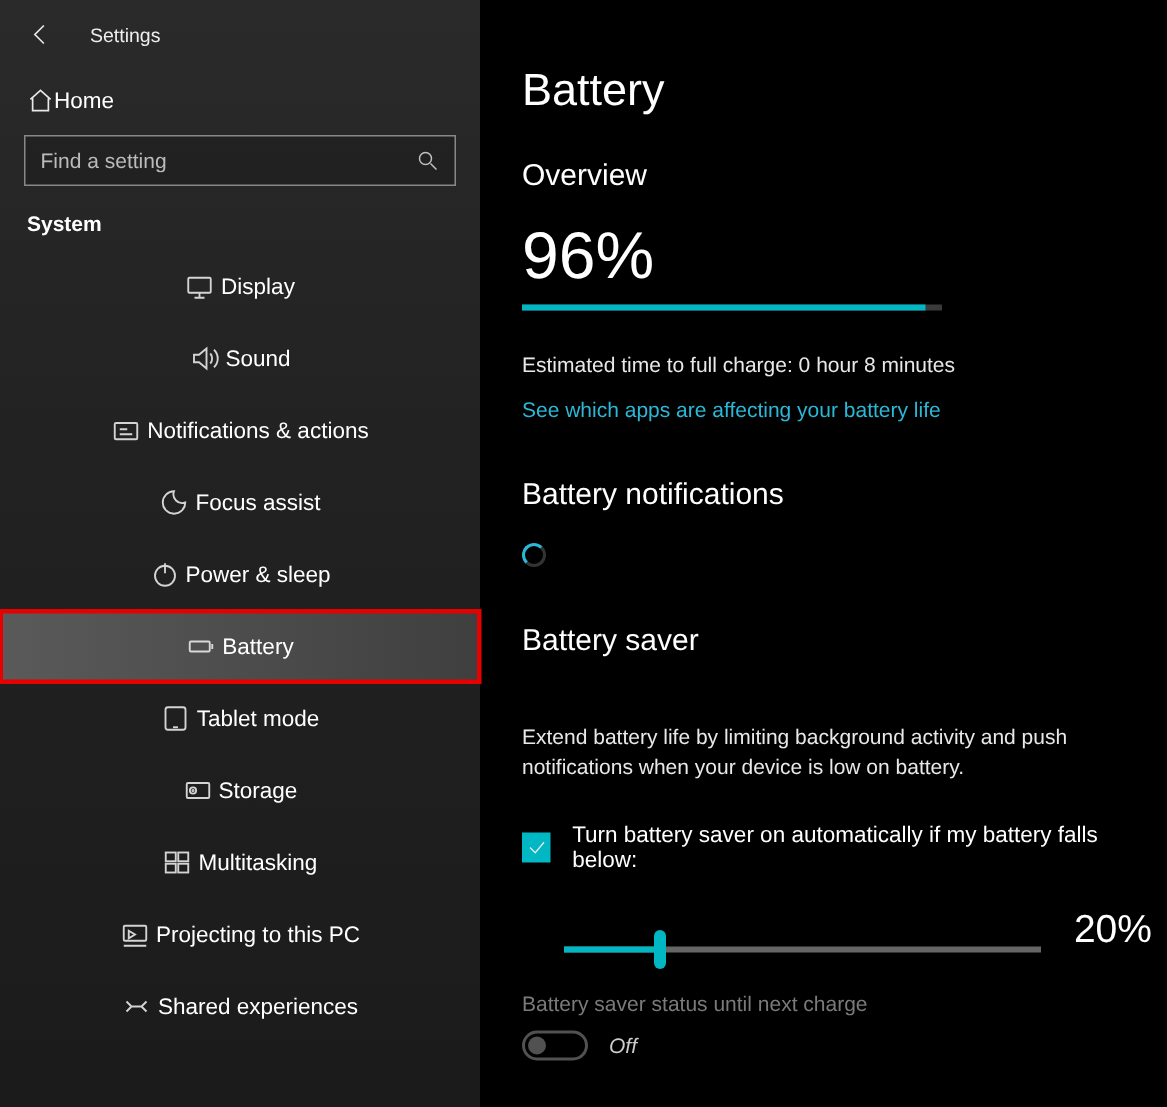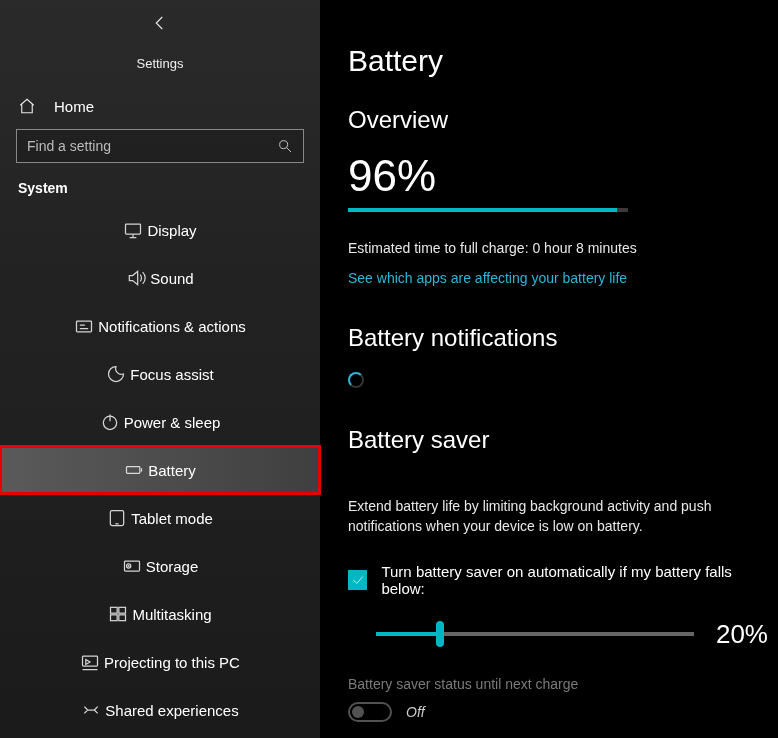--- a/index.html
+++ b/index.html
@@ -13,29 +13,27 @@
     background: linear-gradient(180deg, #2a2a2a 0%, #222 40%, #1b1b1b 100%);
     display: flex;
     flex-direction: column;
     position: relative;
   }
   .title-row {
     display: flex;
     align-items: center;
     gap: 24px;
     padding: 14px 18px 10px 18px;
-    flex-direction: column;
   }
   .back-arrow { width: 18px; height: 18px; cursor: pointer; display:flex; align-items:center; justify-content:center; }
   .app-title { font-size: 13px; font-weight: 400; color: #eee; }
 
   .home-row {
     display: flex;
     align-items: center;
-    gap: 18px;
     padding: 16px 18px 14px 18px;
     cursor: pointer;
   }
   .home-row .icon { width: 18px; height: 18px; display:flex; align-items:center; justify-content:center; }
   .home-label { font-size: 15px; }
 
   .search-box {
     margin: 0 16px 1px 16px;
     height: 34px;
     border: 1px solid #888;
@@ -84,21 +82,21 @@
   }
 
   
   .content {
     flex: 1;
     background: #000;
     padding: 44px 10px 0 28px;
     overflow: hidden;
   }
   .page-title { font-size: 30px; font-weight: 400; margin-bottom: 28px; }
-  .section-h { font-size: 24px; font-weight: 400; margin-bottom: 20px; }
+  .section-h { font-size: 20px; font-weight: 400; margin-bottom: 20px; }
 
   .battery-pct { font-size: 44px; font-weight: 400; line-height: 1; }
   .battery-bar {
     width: 280px; height: 4px; background: #3a3a3a; margin-top: 10px; position: relative;
   }
   .battery-bar .fill { position:absolute; left:0; top:0; bottom:0; background:#00b7c3; }
   .estimated { margin-top: 28px; font-size: 14px; color: #e8e8e8; }
   .link { margin-top: 14px; font-size: 14px; color: #2bb7d6; cursor: pointer; }
 
   .spacer-s { height: 22px; }
@@ -112,21 +110,21 @@
 
   .body-text { font-size: 14px; color: #e8e8e8; line-height:1.45; max-width: 420px; }
 
   .checkbox-row { display:flex; align-items:center; gap:14px; margin-top:26px; cursor:pointer; }
   .checkbox {
     width:20px; height:20px; background:#00b7c3; display:flex; align-items:center; justify-content:center;
   }
   .checkbox svg { width:14px; height:14px; }
   .checkbox-label { font-size:15px; }
 
-  .slider-row { display:flex; align-items:center; gap:22px; margin-top:22px; padding-left:28px; }
+  .slider-row { display:flex; align-items:flex-end; gap:22px; margin-top:22px; padding-left:28px; }
   .slider {
     width: 348px; height: 4px; background:#666; position:relative; cursor:pointer;
   }
   .slider .track-fill { position:absolute; left:0; top:0; bottom:0; background:#00b7c3; }
   .slider .thumb {
     position:absolute; top:50%; width:8px; height:26px; background:#00b7c3; border-radius:4px;
     transform:translate(-50%, -50%);
   }
   .slider-value { font-size:26px; font-weight:400; }
 

